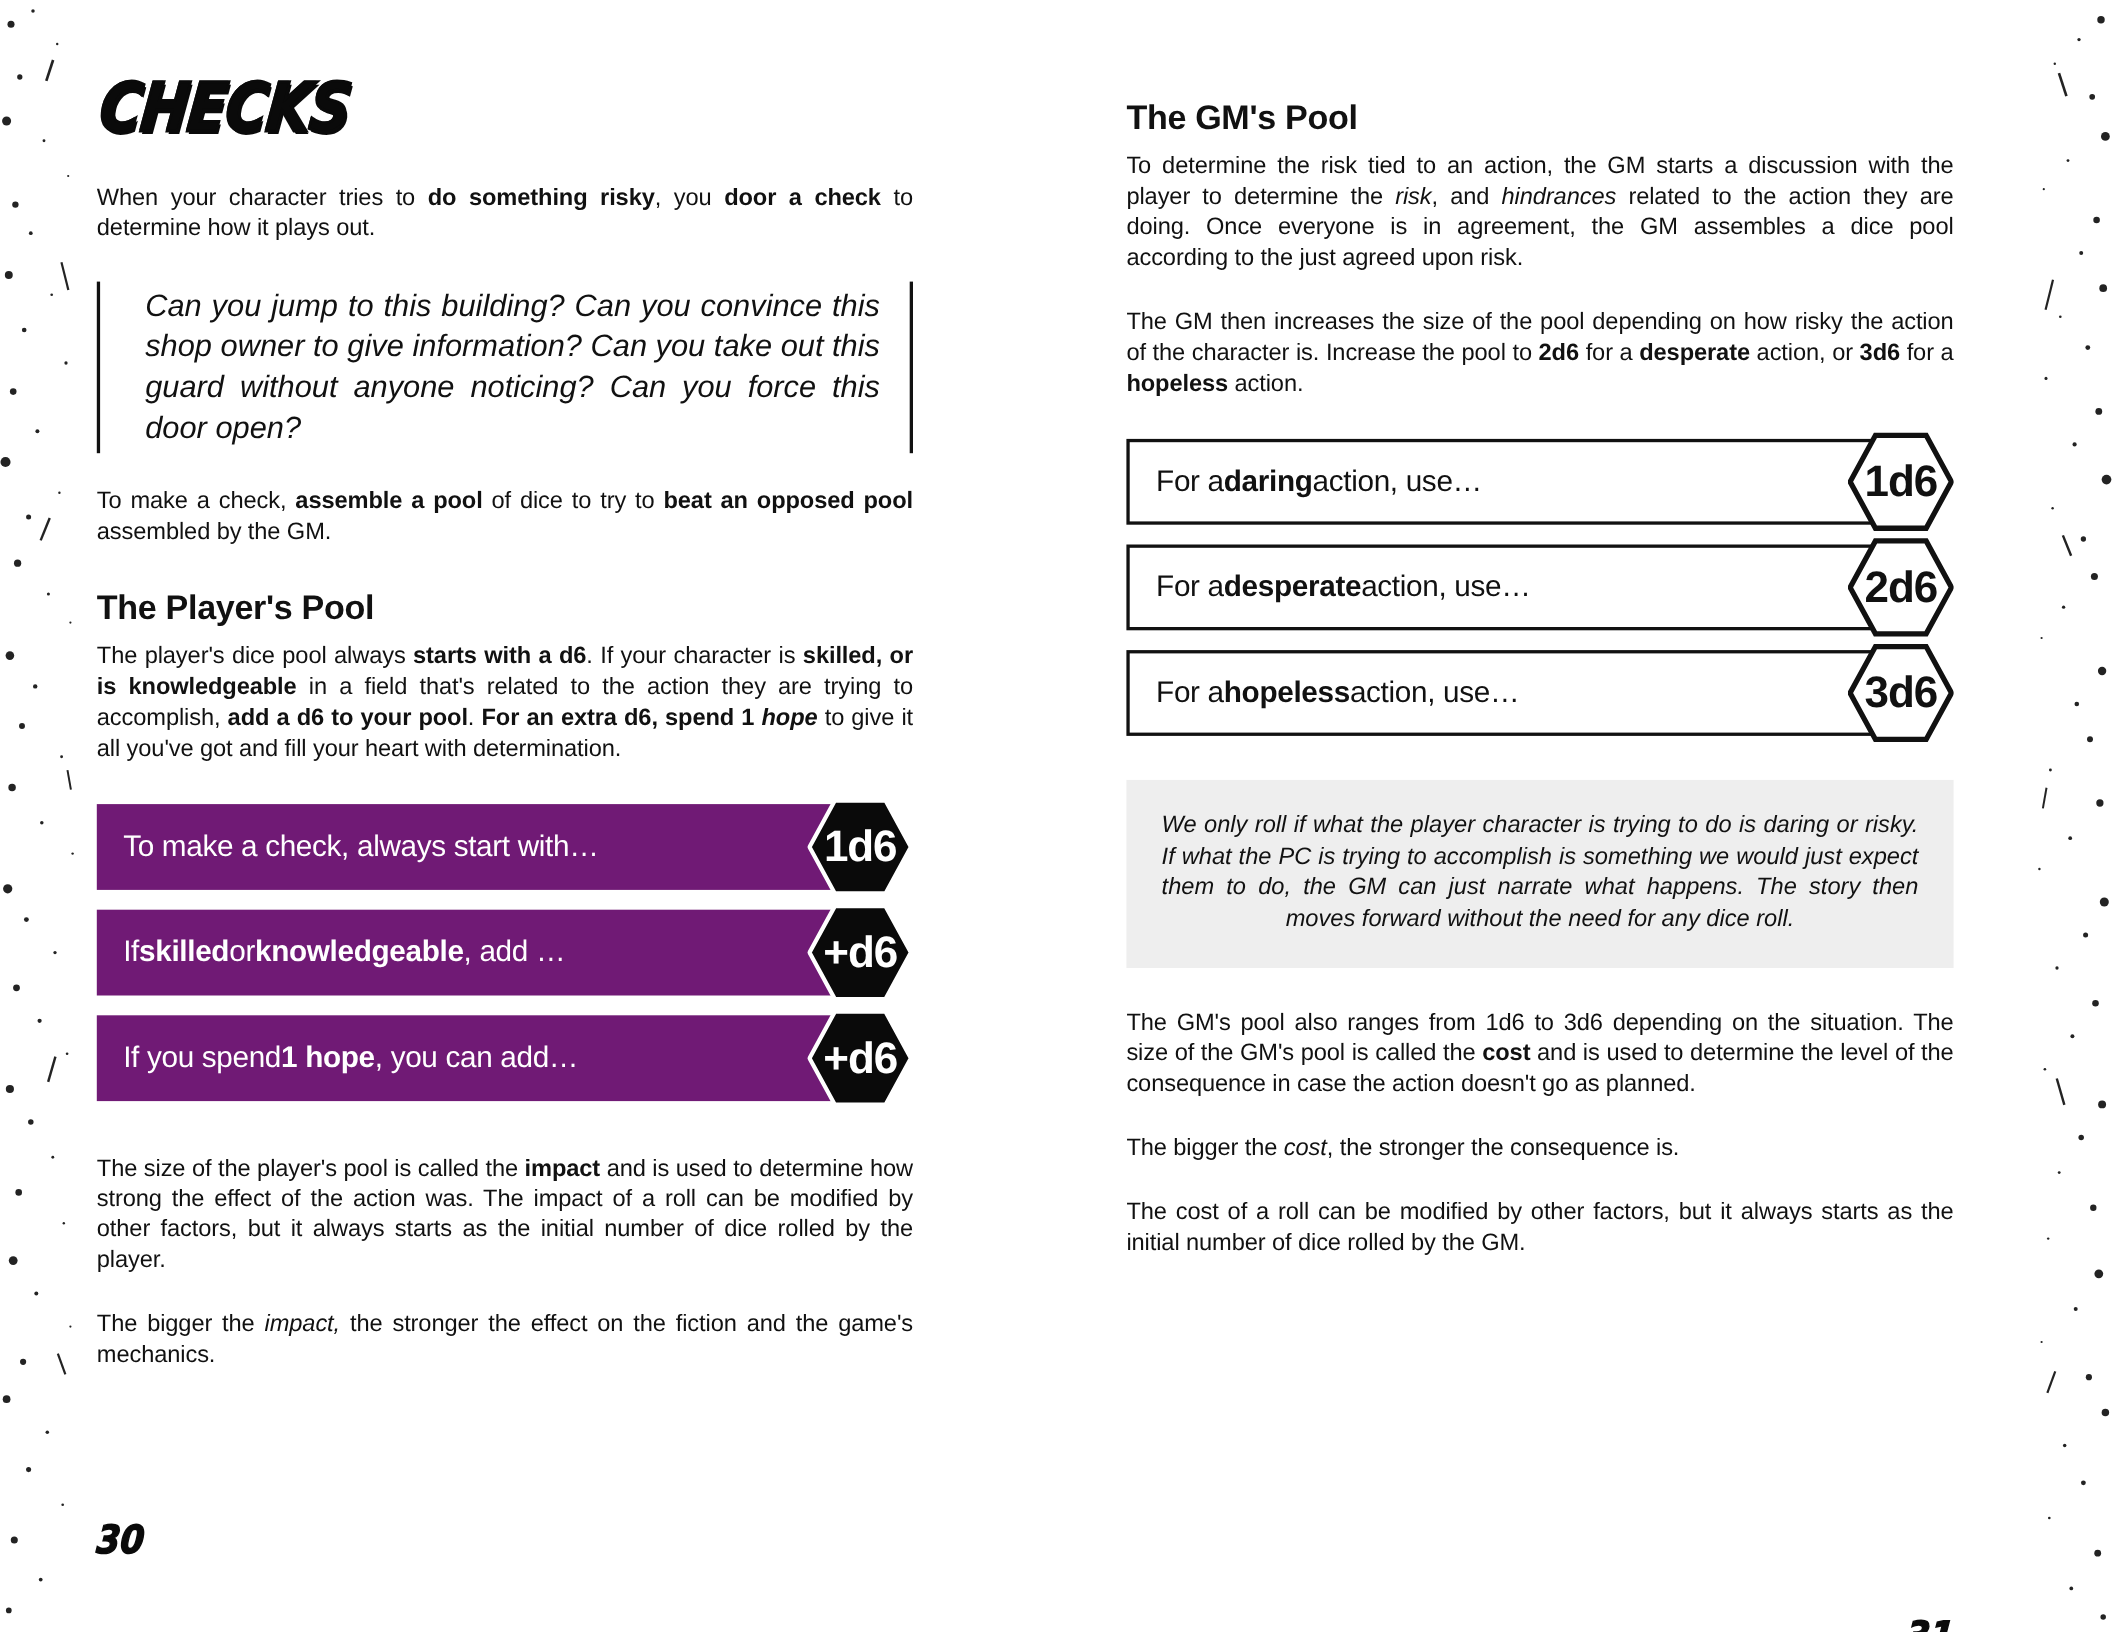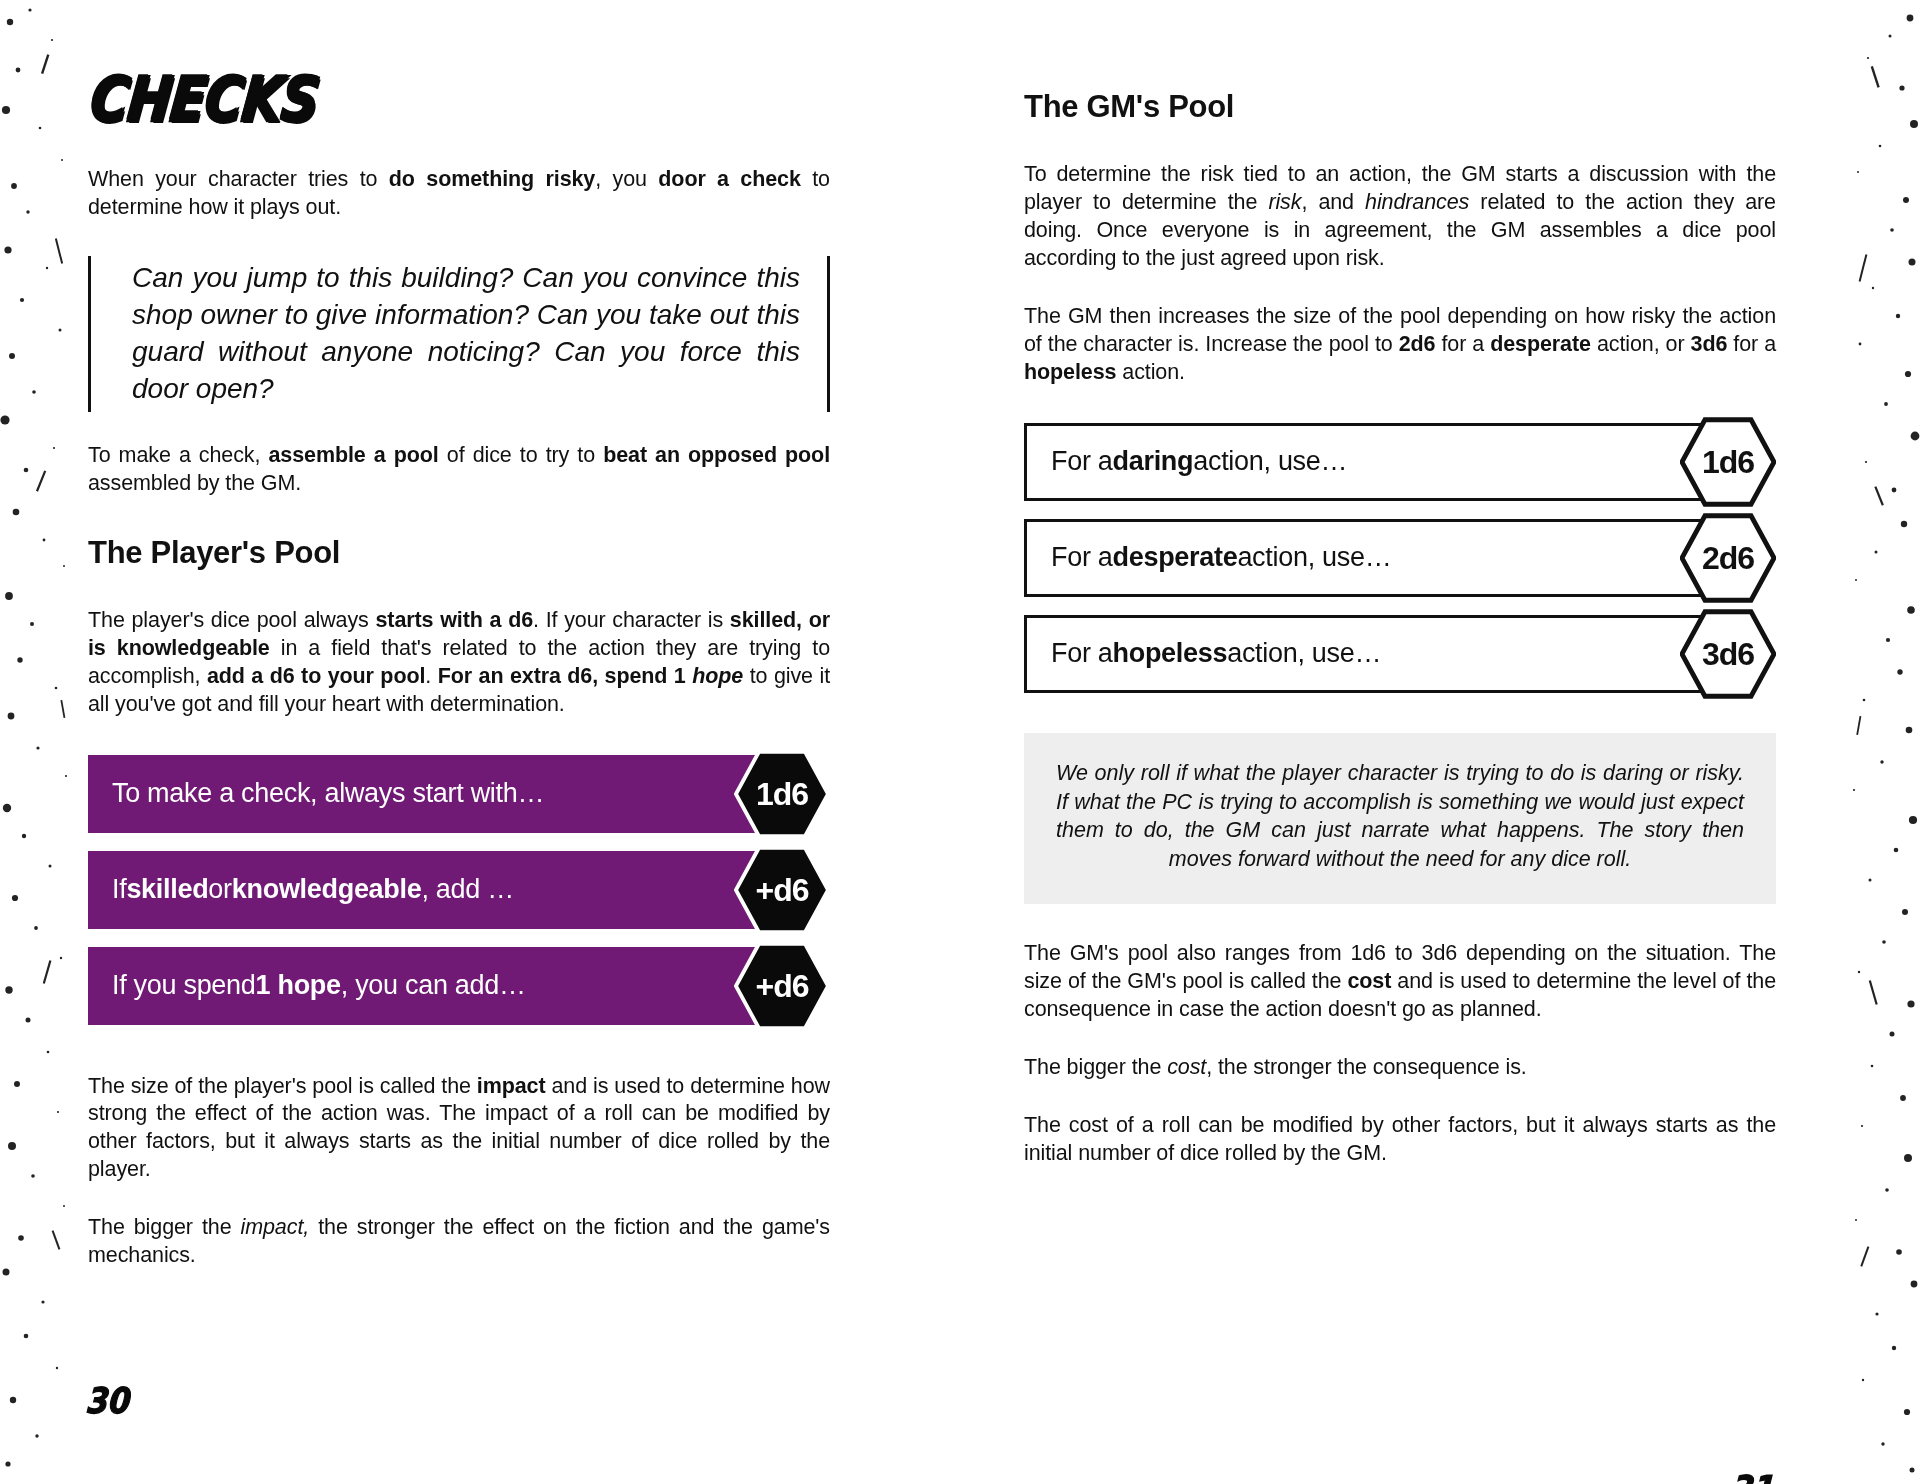--- a/index.html
+++ b/index.html
@@ -77,21 +77,21 @@
     color: #111111;
     text-align: justify;
     letter-spacing: -0.1px;
   }
 
   p.body b, p.body strong { font-weight: 700; }
   p.body i, p.body em { font-style: italic; }
 
   .mt-36 { margin-top: 36px; }
   .mt-30 { margin-top: 30px; }
-  .mt-28 { margin-top: 36px; }
+  .mt-28 { margin-top: 12px; }
   .mt-48 { margin-top: 48px; }
 
   
   .pull-quote {
     position: relative;
     margin: 34px 0 0 0;
     padding: 4px 30px 4px 44px;
   }
   .pull-quote::before,
   .pull-quote::after {
@@ -156,21 +156,21 @@
     width: 96px;
     height: 96px;
     margin-left: -58px;
     display: flex;
     align-items: center;
     justify-content: center;
   }
   .hex svg { position: absolute; inset: 0; width: 100%; height: 100%; }
   .hex .hex-label {
     position: relative;
-    font-size: 32px;
+    font-size: 40px;
     font-weight: 700;
     letter-spacing: -1px;
     line-height: 1;
   }
   .banner.dark  .hex .hex-label { color: #ffffff; }
   .banner.light .hex .hex-label { color: #111111; }
 
   
   .callout {
     background: #eeeeee;

